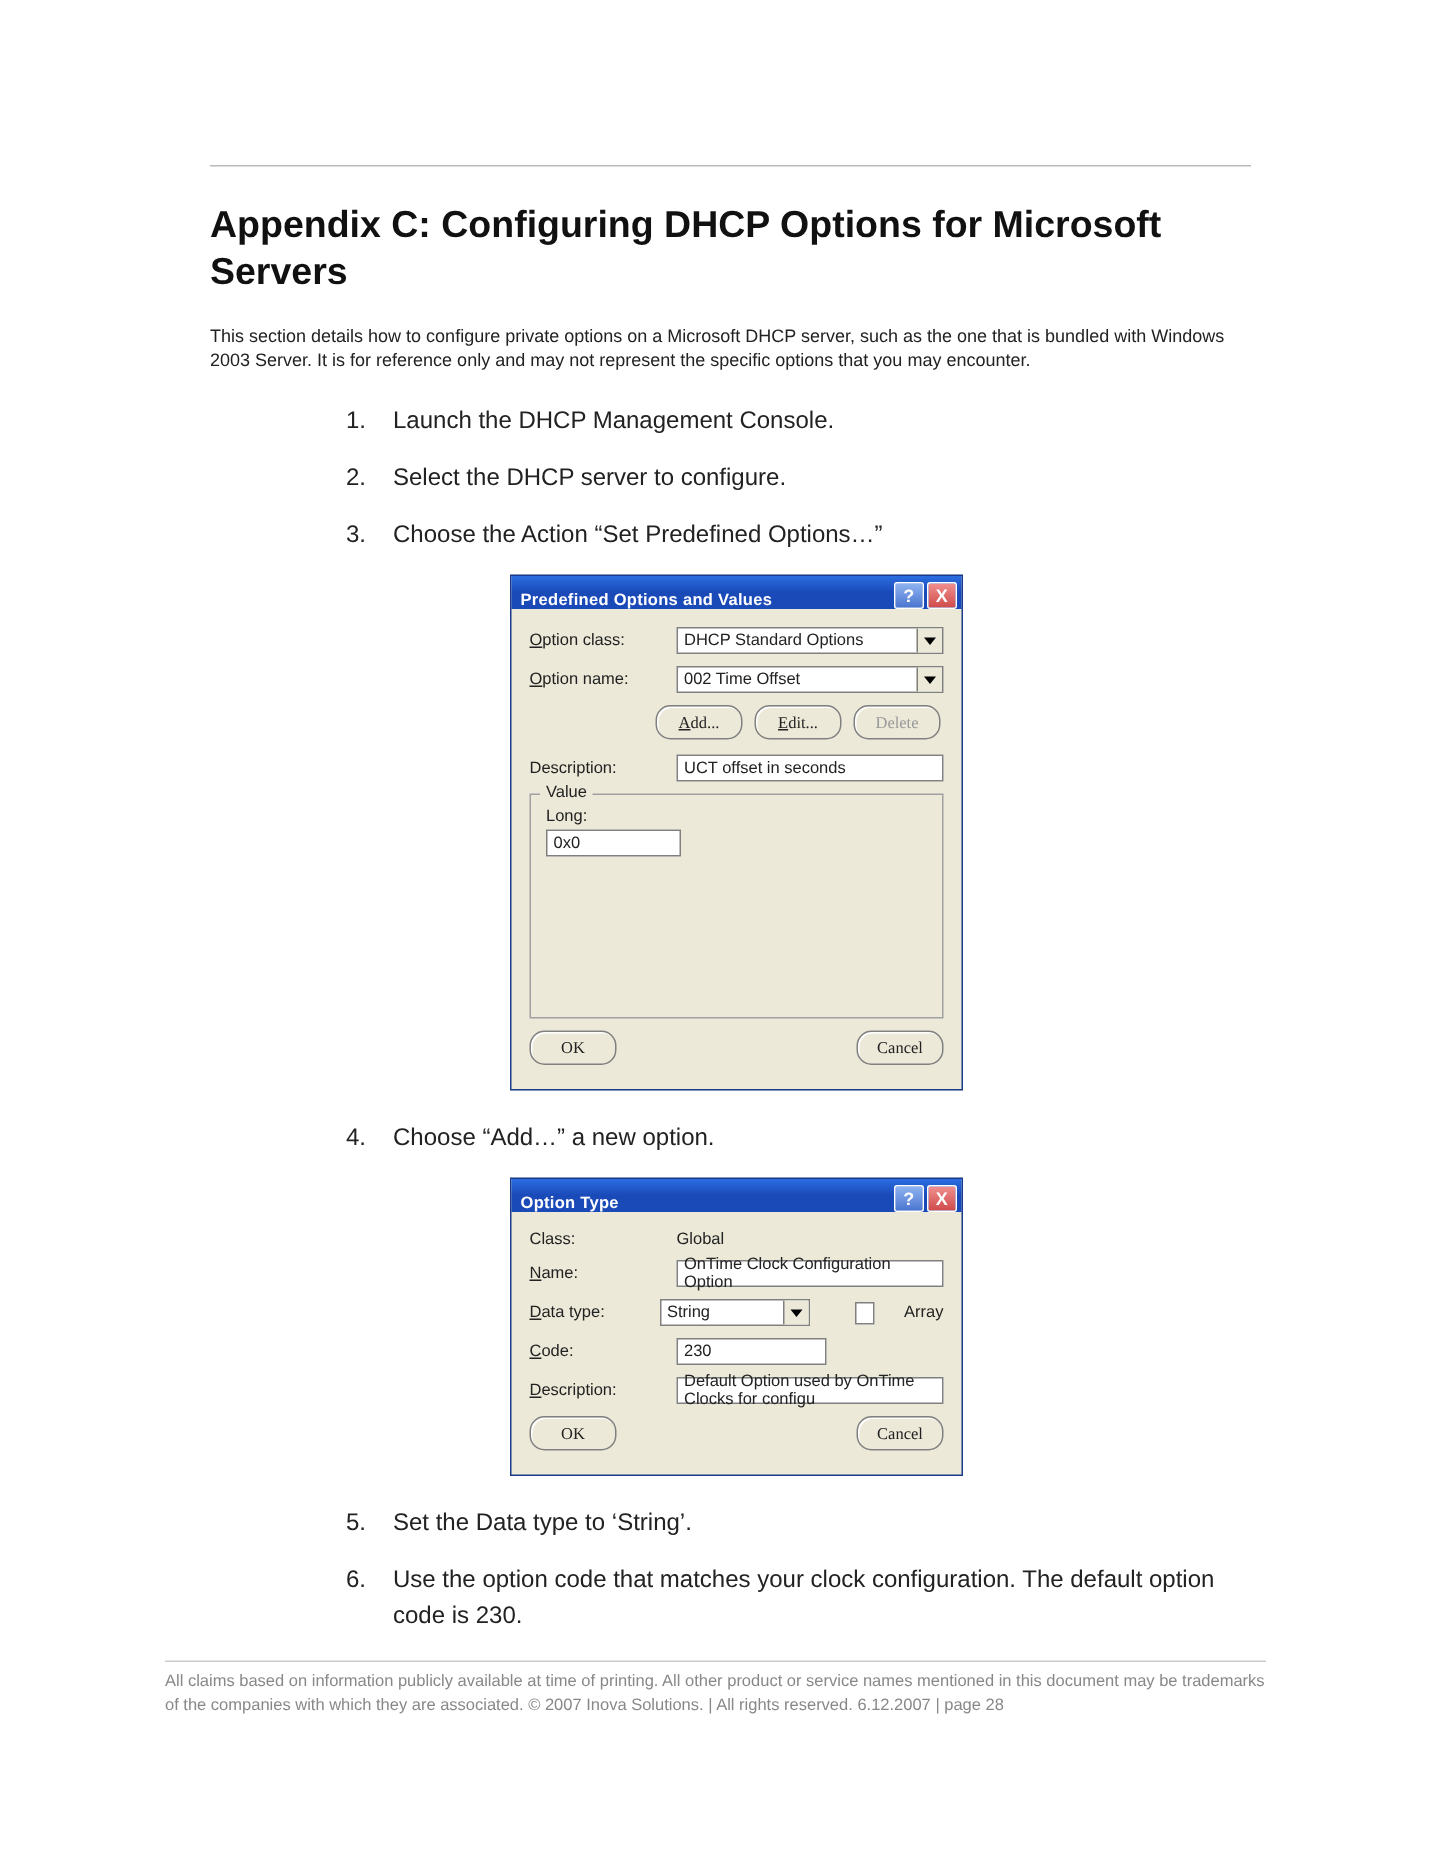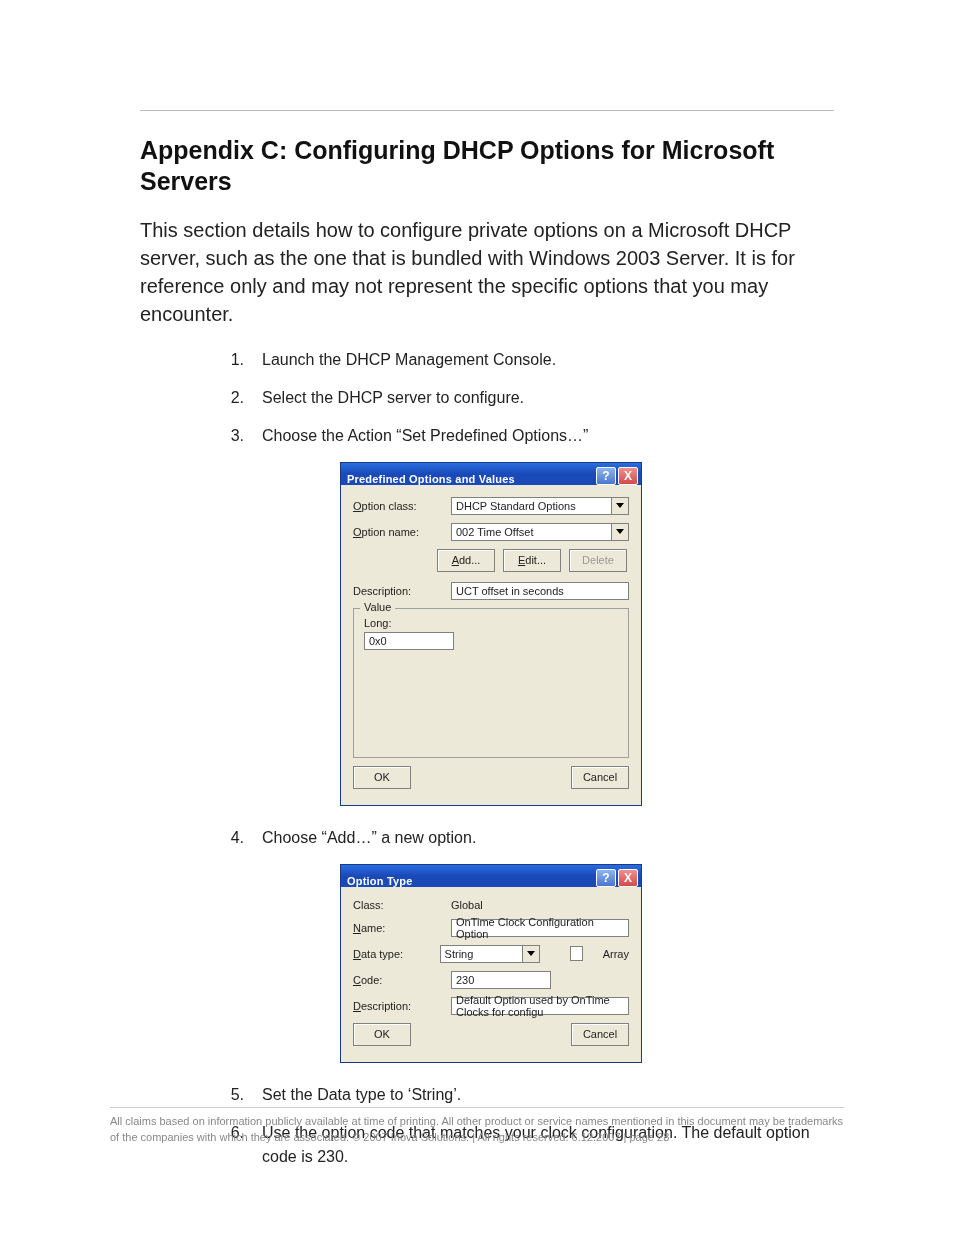--- a/index.html
+++ b/index.html
@@ -1,20 +1,20 @@
 <!DOCTYPE html>
 <html><head>
 <meta charset="utf-8">
 <style>
 html,body{margin:0;padding:0;background:#fff;font-family:"Segoe UI",Tahoma,Arial,sans-serif;color:#222}
 .page{width:954px;height:1235px;position:relative;box-sizing:border-box;padding:110px 120px 0 140px}
 .header-line{color:#888;font-size:15px;margin-bottom:4px}
 .hr{border:none;border-top:1px solid #bbb;margin:0 0 24px 0}
 h1{font-family:"Segoe UI",Tahoma,Arial,sans-serif;font-weight:700;font-size:25px;line-height:1.25;margin:0 0 18px 0;color:#111}
-.body-text{font-size:20px;line-height:1.4;margin:0 0 20px 0}
+.body-text{font-size:12px;line-height:1.4;margin:0 0 20px 0}
 ol{margin:0;padding:0;list-style:none}
 ol>li{display:flex;gap:18px;font-size:16px;line-height:1.5;margin-bottom:14px}
 ol>li .num{min-width:18px;text-align:right;padding-left:86px}
 ol>li .txt{flex:1}
 .dialog-wrap{margin-left:200px;margin-bottom:20px}
 .dialog{width:300px;border:1px solid #1a3a8a;background:#ece9d8;font-family:Tahoma,Arial,sans-serif;font-size:11px;color:#222}
 .titlebar{height:22px;background:linear-gradient(to bottom,#2a6de0 0%,#1a49b8 50%,#1a49b8 100%);display:flex;align-items:flex-end;padding:0 3px 0 6px;color:#fff;font-weight:700;font-size:11px;letter-spacing:.2px}
 .titlebar .title{flex:1}
 .titlebar .btn{width:18px;height:16px;margin-left:2px;display:flex;align-items:center;justify-content:center;font-family:Arial,sans-serif;font-weight:700;font-size:12px;border:1px solid #fff;border-radius:2px}
 .btn-help{background:linear-gradient(to bottom,#8fb3f0,#4b76d0);color:#fff}
@@ -22,21 +22,21 @@
 .dlg-body{padding:12px 12px 10px 12px}
 .row{display:flex;align-items:center;margin-bottom:8px;gap:20px}
 .row .lbl{width:78px;font-size:11px}
 .row .lbl.u::first-letter{text-decoration:underline}
 .combo,.inp{flex:1;height:18px;background:#fff;border:1px solid #808080;padding:0 4px;font-size:11px;font-family:Tahoma,Arial,sans-serif;display:flex;align-items:center;box-sizing:border-box}
 .combo{position:relative;padding-right:18px}
 .combo .arrow{position:absolute;right:0;top:0;width:16px;height:100%;background:#ece9d8;border-left:1px solid #808080;display:flex;align-items:center;justify-content:center}
 .combo .arrow::after{content:"";border-left:4px solid transparent;border-right:4px solid transparent;border-top:5px solid #000}
 .btnrow{display:flex;gap:8px;justify-content:flex-start;margin:6px 0 6px 84px}
 .btnrow.right{justify-content:space-between;margin-left:0;margin-top:8px}
-.winbtn{min-width:56px;height:21px;background:#ece9d8;border:1px solid #808080;border-radius:0;font-size:11px;font-family:Liberation Sans, sans-serif;display:flex;align-items:center;justify-content:center;box-shadow:inset 1px 1px 0 #fff}
+.winbtn{min-width:56px;height:21px;background:#ece9d8;border:1px solid #808080;border-radius:10px;font-size:11px;font-family:Liberation Serif, serif;display:flex;align-items:center;justify-content:center;box-shadow:inset 1px 1px 0 #fff}
 .winbtn.dis{color:#999}
 .winbtn .u{text-decoration:underline}
 .fieldset{border:1px solid #a0a0a0;padding:8px 10px 10px 10px;position:relative;margin-top:6px;height:150px;box-sizing:border-box}
 .fieldset .legend{position:absolute;top:-8px;left:6px;background:#ece9d8;padding:0 4px;font-size:11px}
 .checkbox{width:13px;height:13px;border:1px solid #808080;background:#fff;display:inline-block}
 .footer{position:absolute;left:0;right:0;bottom:90px;padding:0 110px;text-align:left;font-size:11px;color:#888;line-height:1.4}
 .footer .hr2{border:none;border-top:1px solid #ccc;margin:0 0 6px 0}
 </style>
 </head>
 <body>

